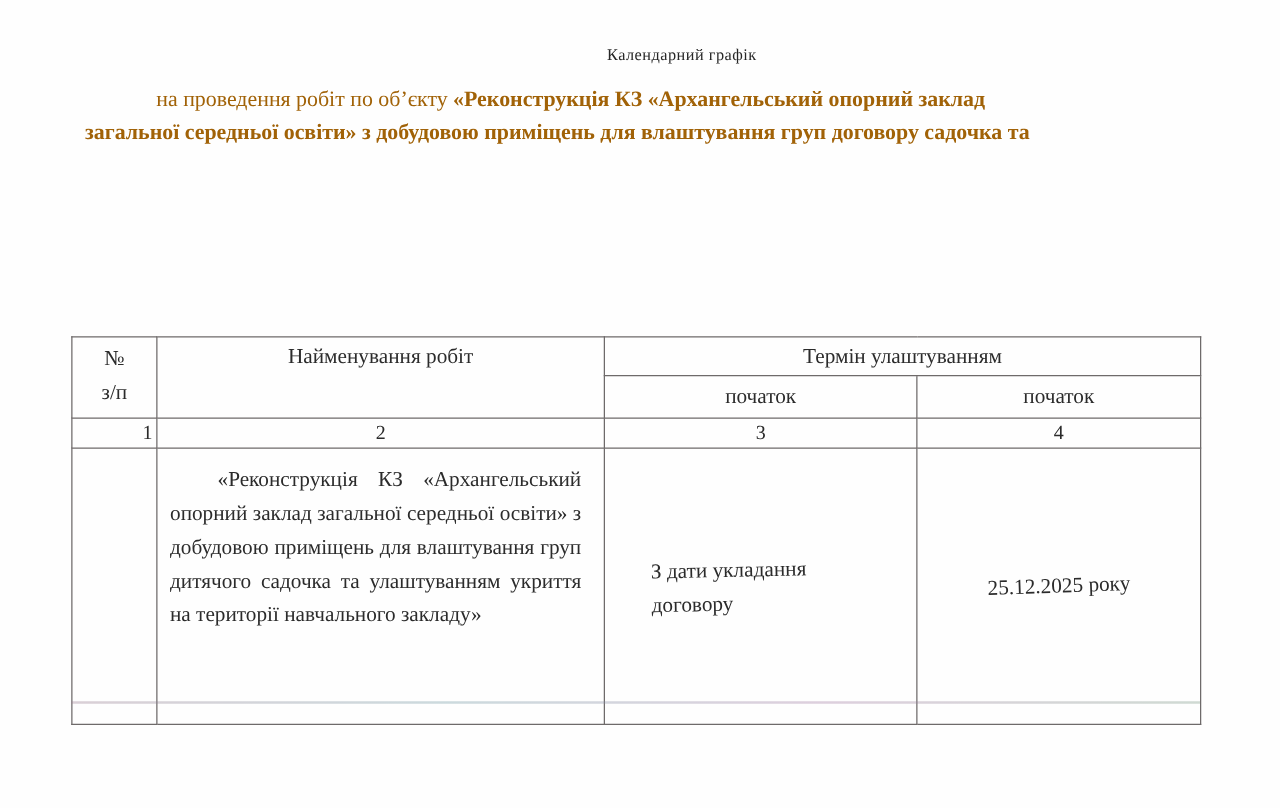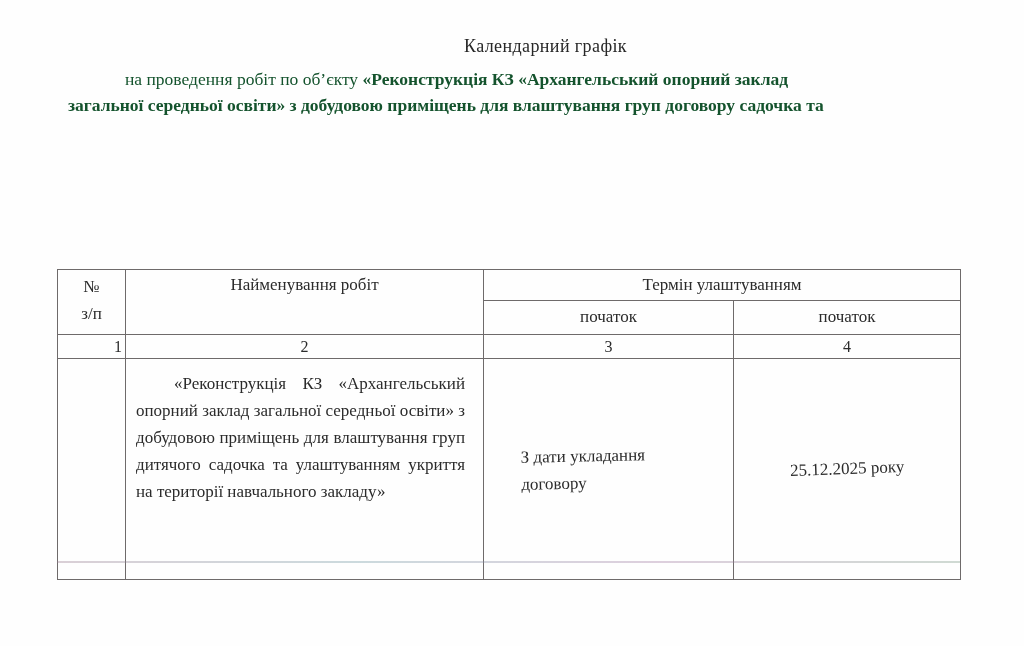--- a/index.html
+++ b/index.html
@@ -16,32 +16,32 @@
     color: #2b2b2b;
     overflow: hidden;
   }
   
   .doc-title {
     position: absolute;
     top: 36px;
     left: 68px;
     width: 895px;
     text-align: center;
-    font-size: 18px;
+    font-size: 13px;
     letter-spacing: 0.4px;
     transform: translateX(30px);
     color: #272727;
   }
   .doc-paragraph {
     position: absolute;
     top: 66px;
     left: 68px;
     width: 897px;
     font-size: 17.5px;
-    color: #14532d;
+    color: #a16207;
   }
   .para-line {
     line-height: 26px;
     height: 26px;
     white-space: nowrap;
     text-align: justify;
     text-align-last: justify;
     overflow: hidden;
   }
   .para-line.first {

